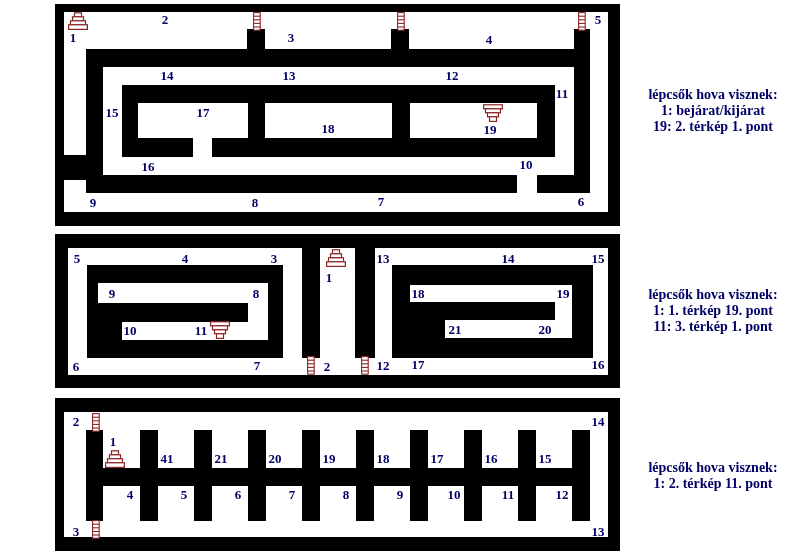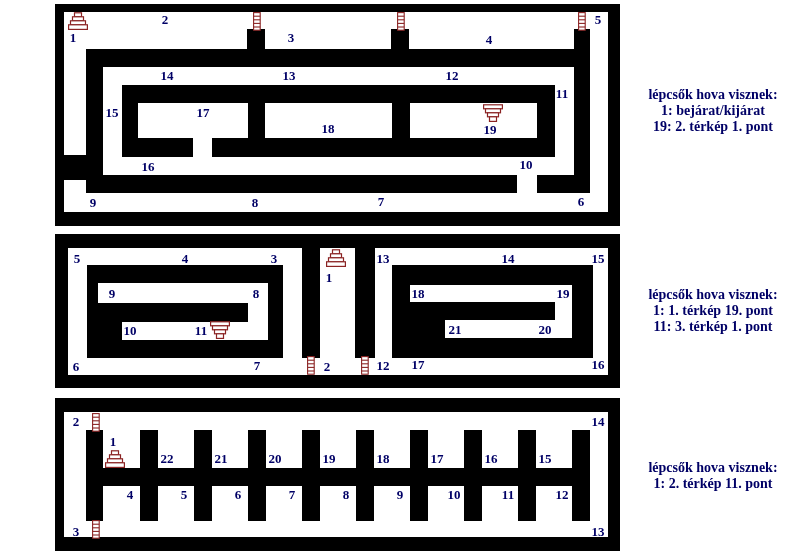--- a/index.html
+++ b/index.html
@@ -203,21 +203,21 @@
         <div class="wall" style="left: 248px; top: 486px; width: 18px; height: 35px; background: rgb(0, 0, 0);"></div>
         <div class="wall" style="left: 302px; top: 486px; width: 18px; height: 35px; background: rgb(0, 0, 0);"></div>
         <div class="wall" style="left: 356px; top: 486px; width: 18px; height: 35px; background: rgb(0, 0, 0);"></div>
         <div class="wall" style="left: 410px; top: 486px; width: 18px; height: 35px; background: rgb(0, 0, 0);"></div>
         <div class="wall" style="left: 464px; top: 486px; width: 18px; height: 35px; background: rgb(0, 0, 0);"></div>
         <div class="wall" style="left: 518px; top: 486px; width: 18px; height: 35px; background: rgb(0, 0, 0);"></div>
         <div class="wall" style="left: 572px; top: 486px; width: 18px; height: 35px; background: rgb(0, 0, 0);"></div>
         <span class="lbl" style="left: 76px; top: 421px; color: rgb(0, 0, 102);">2</span>
         <span class="lbl" style="left: 598px; top: 421px; color: rgb(0, 0, 102);">14</span>
         <span class="lbl" style="left: 113px; top: 441px; color: rgb(0, 0, 102);">1</span>
-        <span class="lbl" style="left: 167px; top: 458px; color: rgb(0, 0, 102);">22</span>
+        <span class="lbl" style="left: 167px; top: 458px; color: rgb(0, 0, 102);">41</span>
         <span class="lbl" style="left: 221px; top: 458px; color: rgb(0, 0, 102);">21</span>
         <span class="lbl" style="left: 275px; top: 458px; color: rgb(0, 0, 102);">20</span>
         <span class="lbl" style="left: 329px; top: 458px; color: rgb(0, 0, 102);">19</span>
         <span class="lbl" style="left: 383px; top: 458px; color: rgb(0, 0, 102);">18</span>
         <span class="lbl" style="left: 437px; top: 458px; color: rgb(0, 0, 102);">17</span>
         <span class="lbl" style="left: 491px; top: 458px; color: rgb(0, 0, 102);">16</span>
         <span class="lbl" style="left: 545px; top: 458px; color: rgb(0, 0, 102);">15</span>
         <span class="lbl" style="left: 130px; top: 494px; color: rgb(0, 0, 102);">4</span>
         <span class="lbl" style="left: 184px; top: 494px; color: rgb(0, 0, 102);">5</span>
         <span class="lbl" style="left: 238px; top: 494px; color: rgb(0, 0, 102);">6</span>

